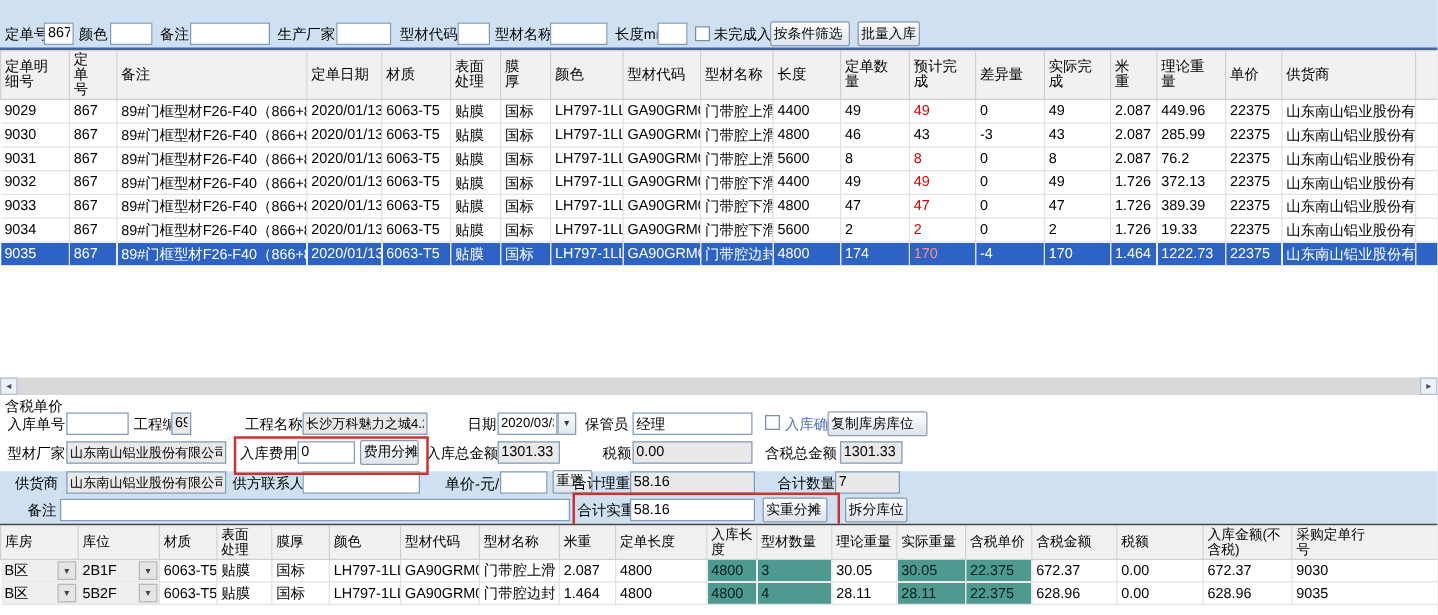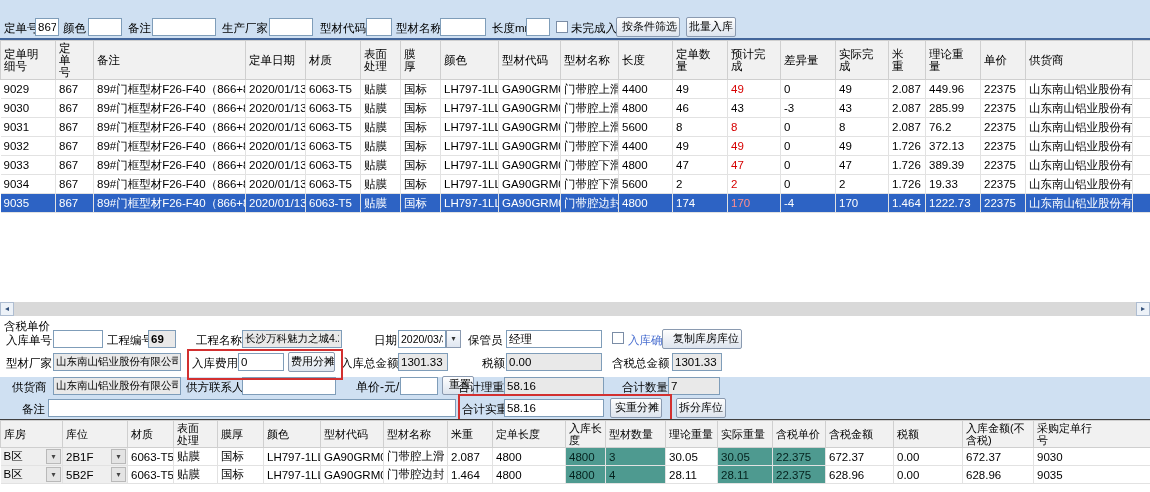--- a/index.html
+++ b/index.html
@@ -2,21 +2,21 @@
 <html><head>
 <meta charset="utf-8">
 <style>
   html,body{margin:0;padding:0}
   body{width:1150px;height:492px;overflow:hidden;font-family:"Liberation Sans","DejaVu Sans",sans-serif;background:#cfe0f2}
   #app{position:relative;width:1150px;height:492px;background:#cfe0f2;font-size:12px;color:#000}
   .label{position:absolute;font-size:11.5px;white-space:nowrap;line-height:14px;color:#000}
   .label.blue{color:#4a6fd0}
   .ipt{position:absolute;height:18px;border:1px solid #7f9db9;background:#fff;font-family:inherit;font-size:11.5px;padding:0 2px;box-sizing:border-box;color:#000}
   .ipt.ro{background:#e9e9e9}
-  .btn{position:absolute;height:20px;border:1px solid #8a9ab0;border-radius:2px;background:linear-gradient(#fefefe,#dde4ee);font-family:Liberation Mono, monospace;font-size:11px;padding:0 2px;box-sizing:border-box;text-align:right;line-height:17px;cursor:default;white-space:nowrap;overflow:hidden}
+  .btn{position:absolute;height:20px;border:1px solid #8a9ab0;border-radius:2px;background:linear-gradient(#fefefe,#dde4ee);font-family:Liberation Serif, serif;font-size:11px;padding:0 2px;box-sizing:border-box;text-align:left;line-height:17px;cursor:default;white-space:nowrap;overflow:hidden}
   .cb{position:absolute;width:12px;height:12px;background:#fff;border:1px solid #7b8da6;box-sizing:border-box}
   .redbox{position:absolute;border:2px solid #d23030;pointer-events:none}
   .divider{position:absolute;left:0;width:1150px;height:2px;background:#43669b}
   .grid{border-collapse:collapse;table-layout:fixed;width:1150px;background:#fff}
   .grid th{font-weight:normal;background:#f1f1f1;border:1px solid #cfcfcf;font-size:11.5px;text-align:left;padding:1px 3px;white-space:pre-line;line-height:12px;vertical-align:middle;overflow:hidden}
   .grid td{font-size:11.5px;padding:0 3px;border-right:1px solid #e2e2e2;border-bottom:1px solid #e2e2e2;white-space:nowrap;overflow:hidden;vertical-align:middle}
   #order-grid th{height:36px}
   #order-grid td{height:18px}
   #stock-grid th{height:23px;font-size:11px}
   #stock-grid td{height:17px}
@@ -278,21 +278,21 @@
   <div class="hscroll">
     <div class="sbtn" style="left:0"><span>◂</span></div>
     <div class="sbtn" style="right:0"><span>▸</span></div>
   </div>
 
   <div class="label" style="left:4px;top:319px">含税单价</div>
 
   <div class="label" style="left:6px;top:333px">入库单号</div>
   <input class="ipt" style="left: 53px; top: 330px; width: 50px;" value="">
   <div class="label" style="left:107px;top:333px">工程编号</div>
-  <input class="ipt ro" style="left: 148px; top: 330px; width: 28px; font-weight: bold;" value="69">
+  <input class="ipt ro" style="left: 137px; top: 330px; width: 16px;" value="69">
   <div class="label" style="left:196px;top:333px">工程名称</div>
   <input class="ipt ro" style="left: 242px; top: 330px; width: 100px; font-size: 10.5px;" value="长沙万科魅力之城4.2期">
   <div class="label" style="left:374px;top:333px">日期</div>
   <input class="ipt" style="left: 398px; top: 330px; width: 48px; font-size: 10.5px;" value="2020/03/31">
   <div class="dropbtn" style="left:446px;top:330px"><span>▾</span></div>
   <div class="label" style="left:468px;top:333px">保管员</div>
   <input class="ipt" style="left: 506px; top: 330px; width: 96px;" value="经理">
   <div class="cb" style="left:612px;top:332px"></div>
   <div class="label blue" style="left:628px;top:333px">入库确认</div>
   <button class="btn" style="left:662px;top:329px;width:80px">复制库房库位</button>

